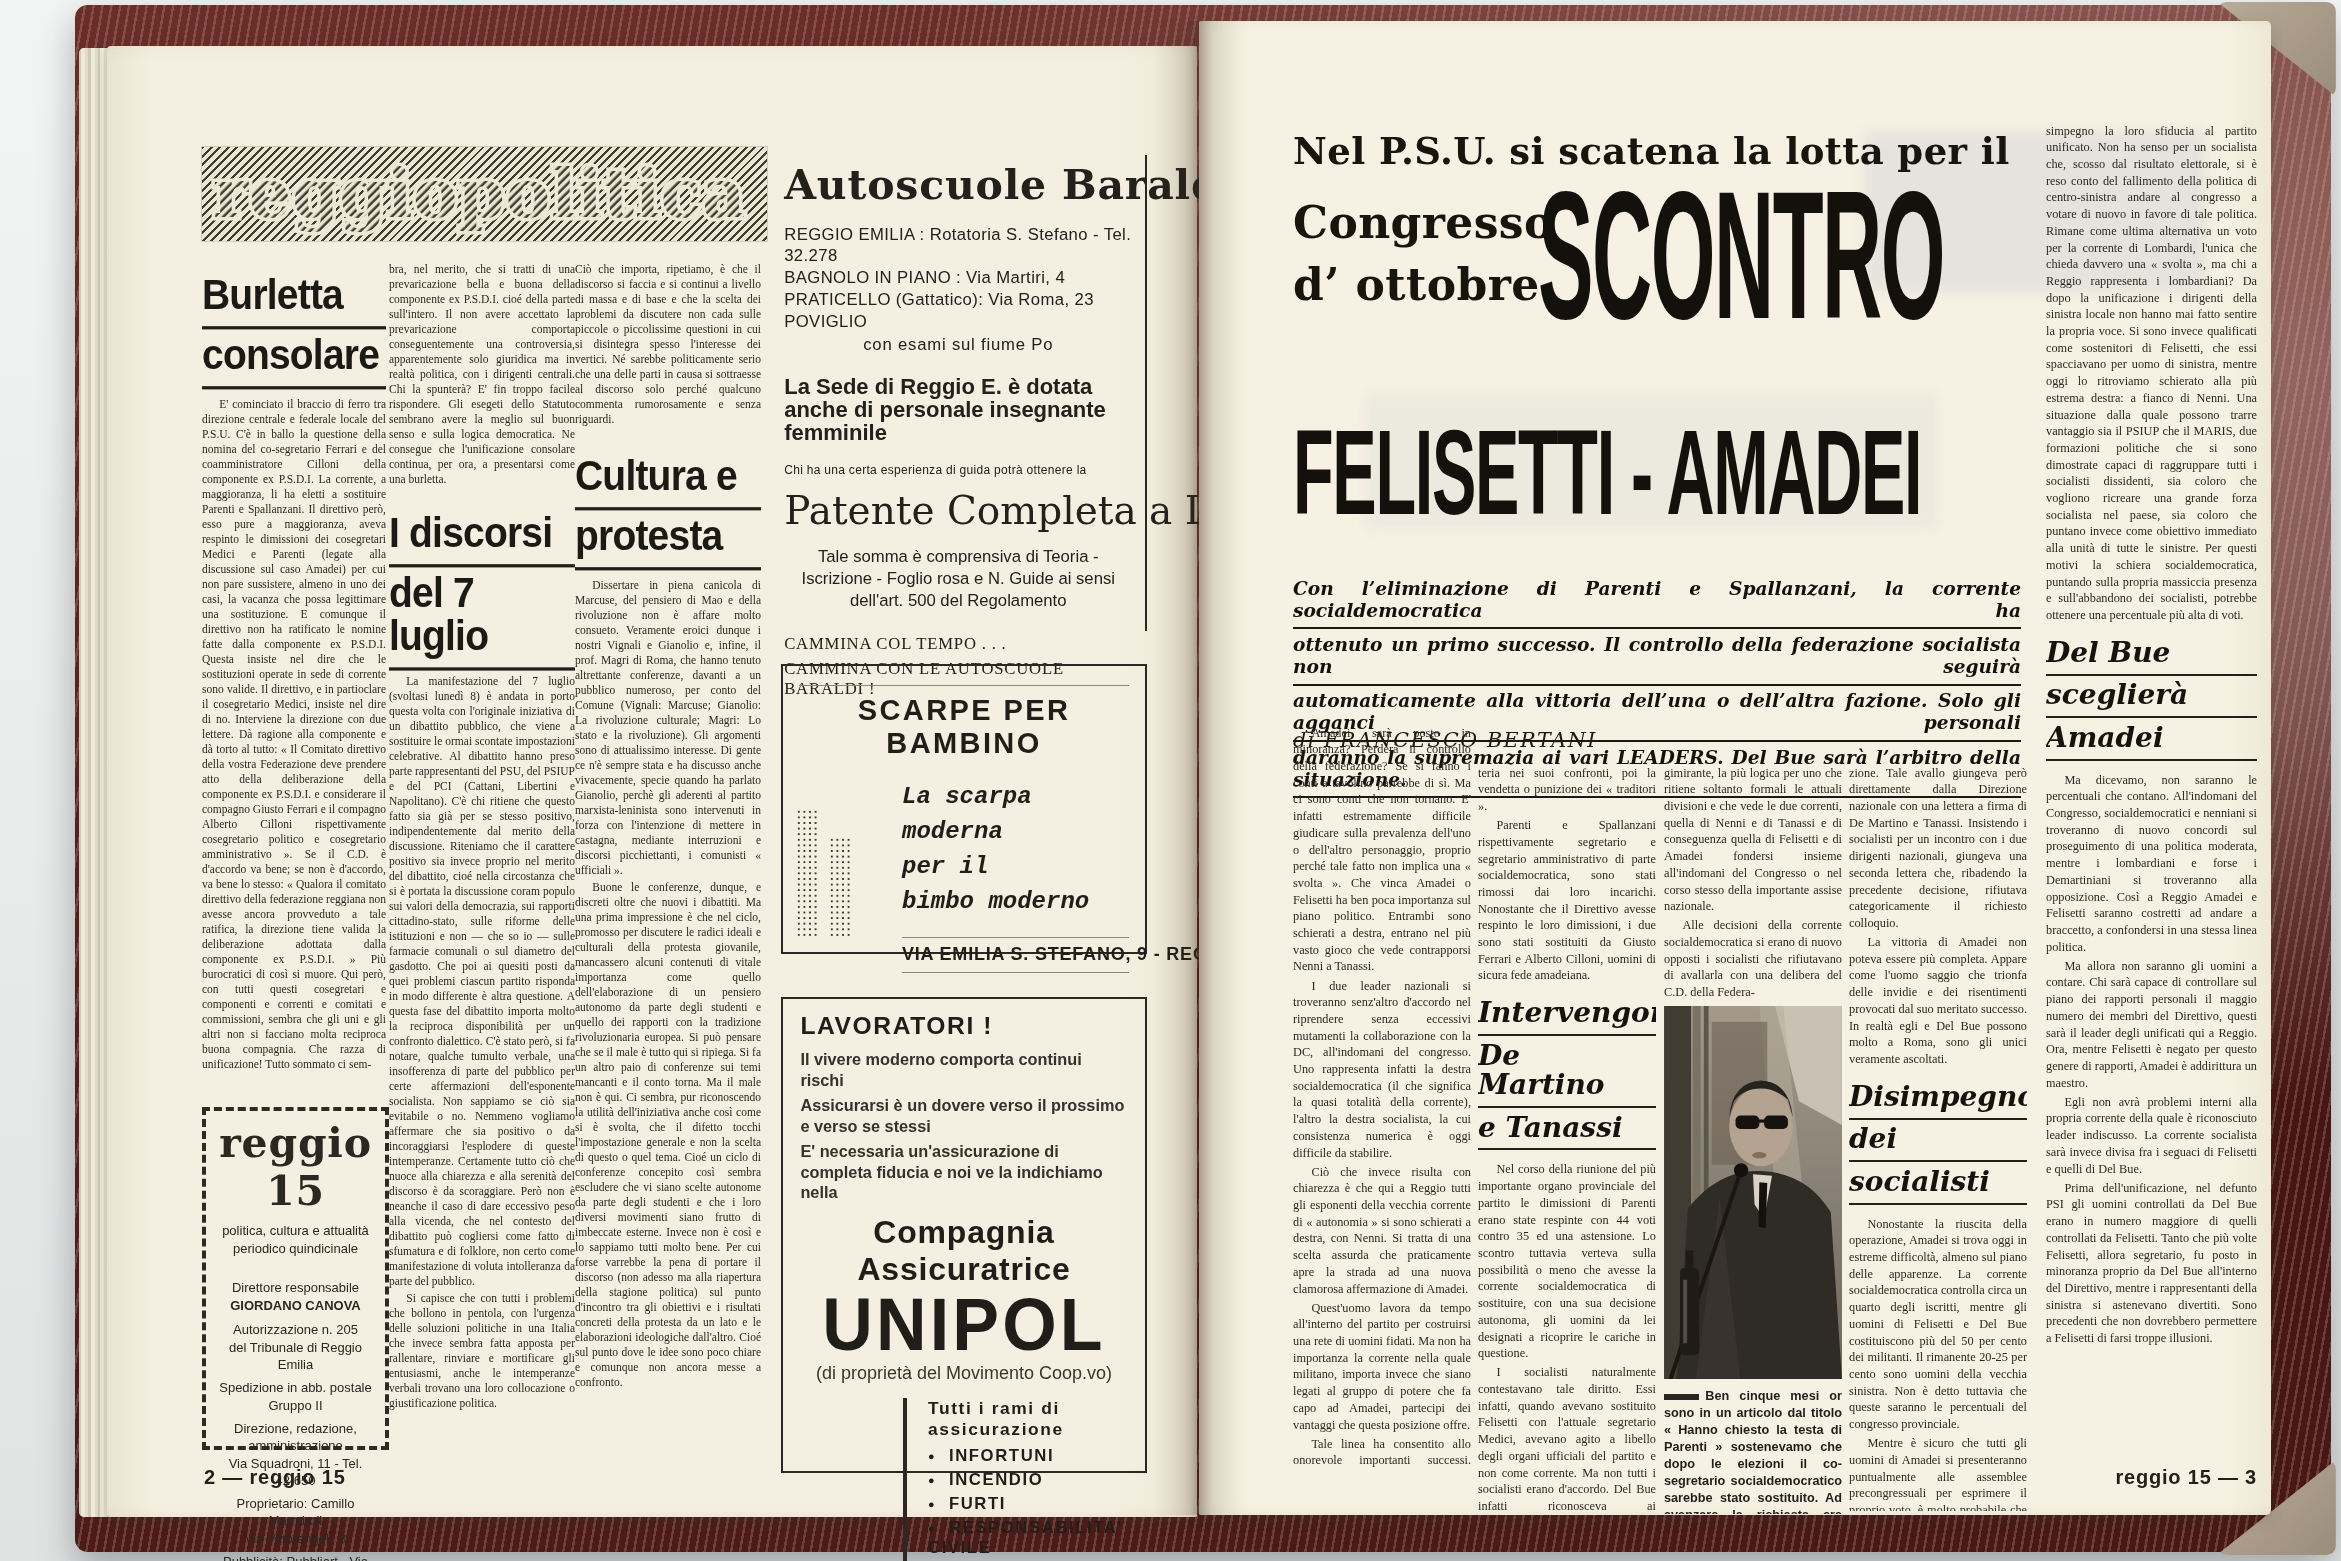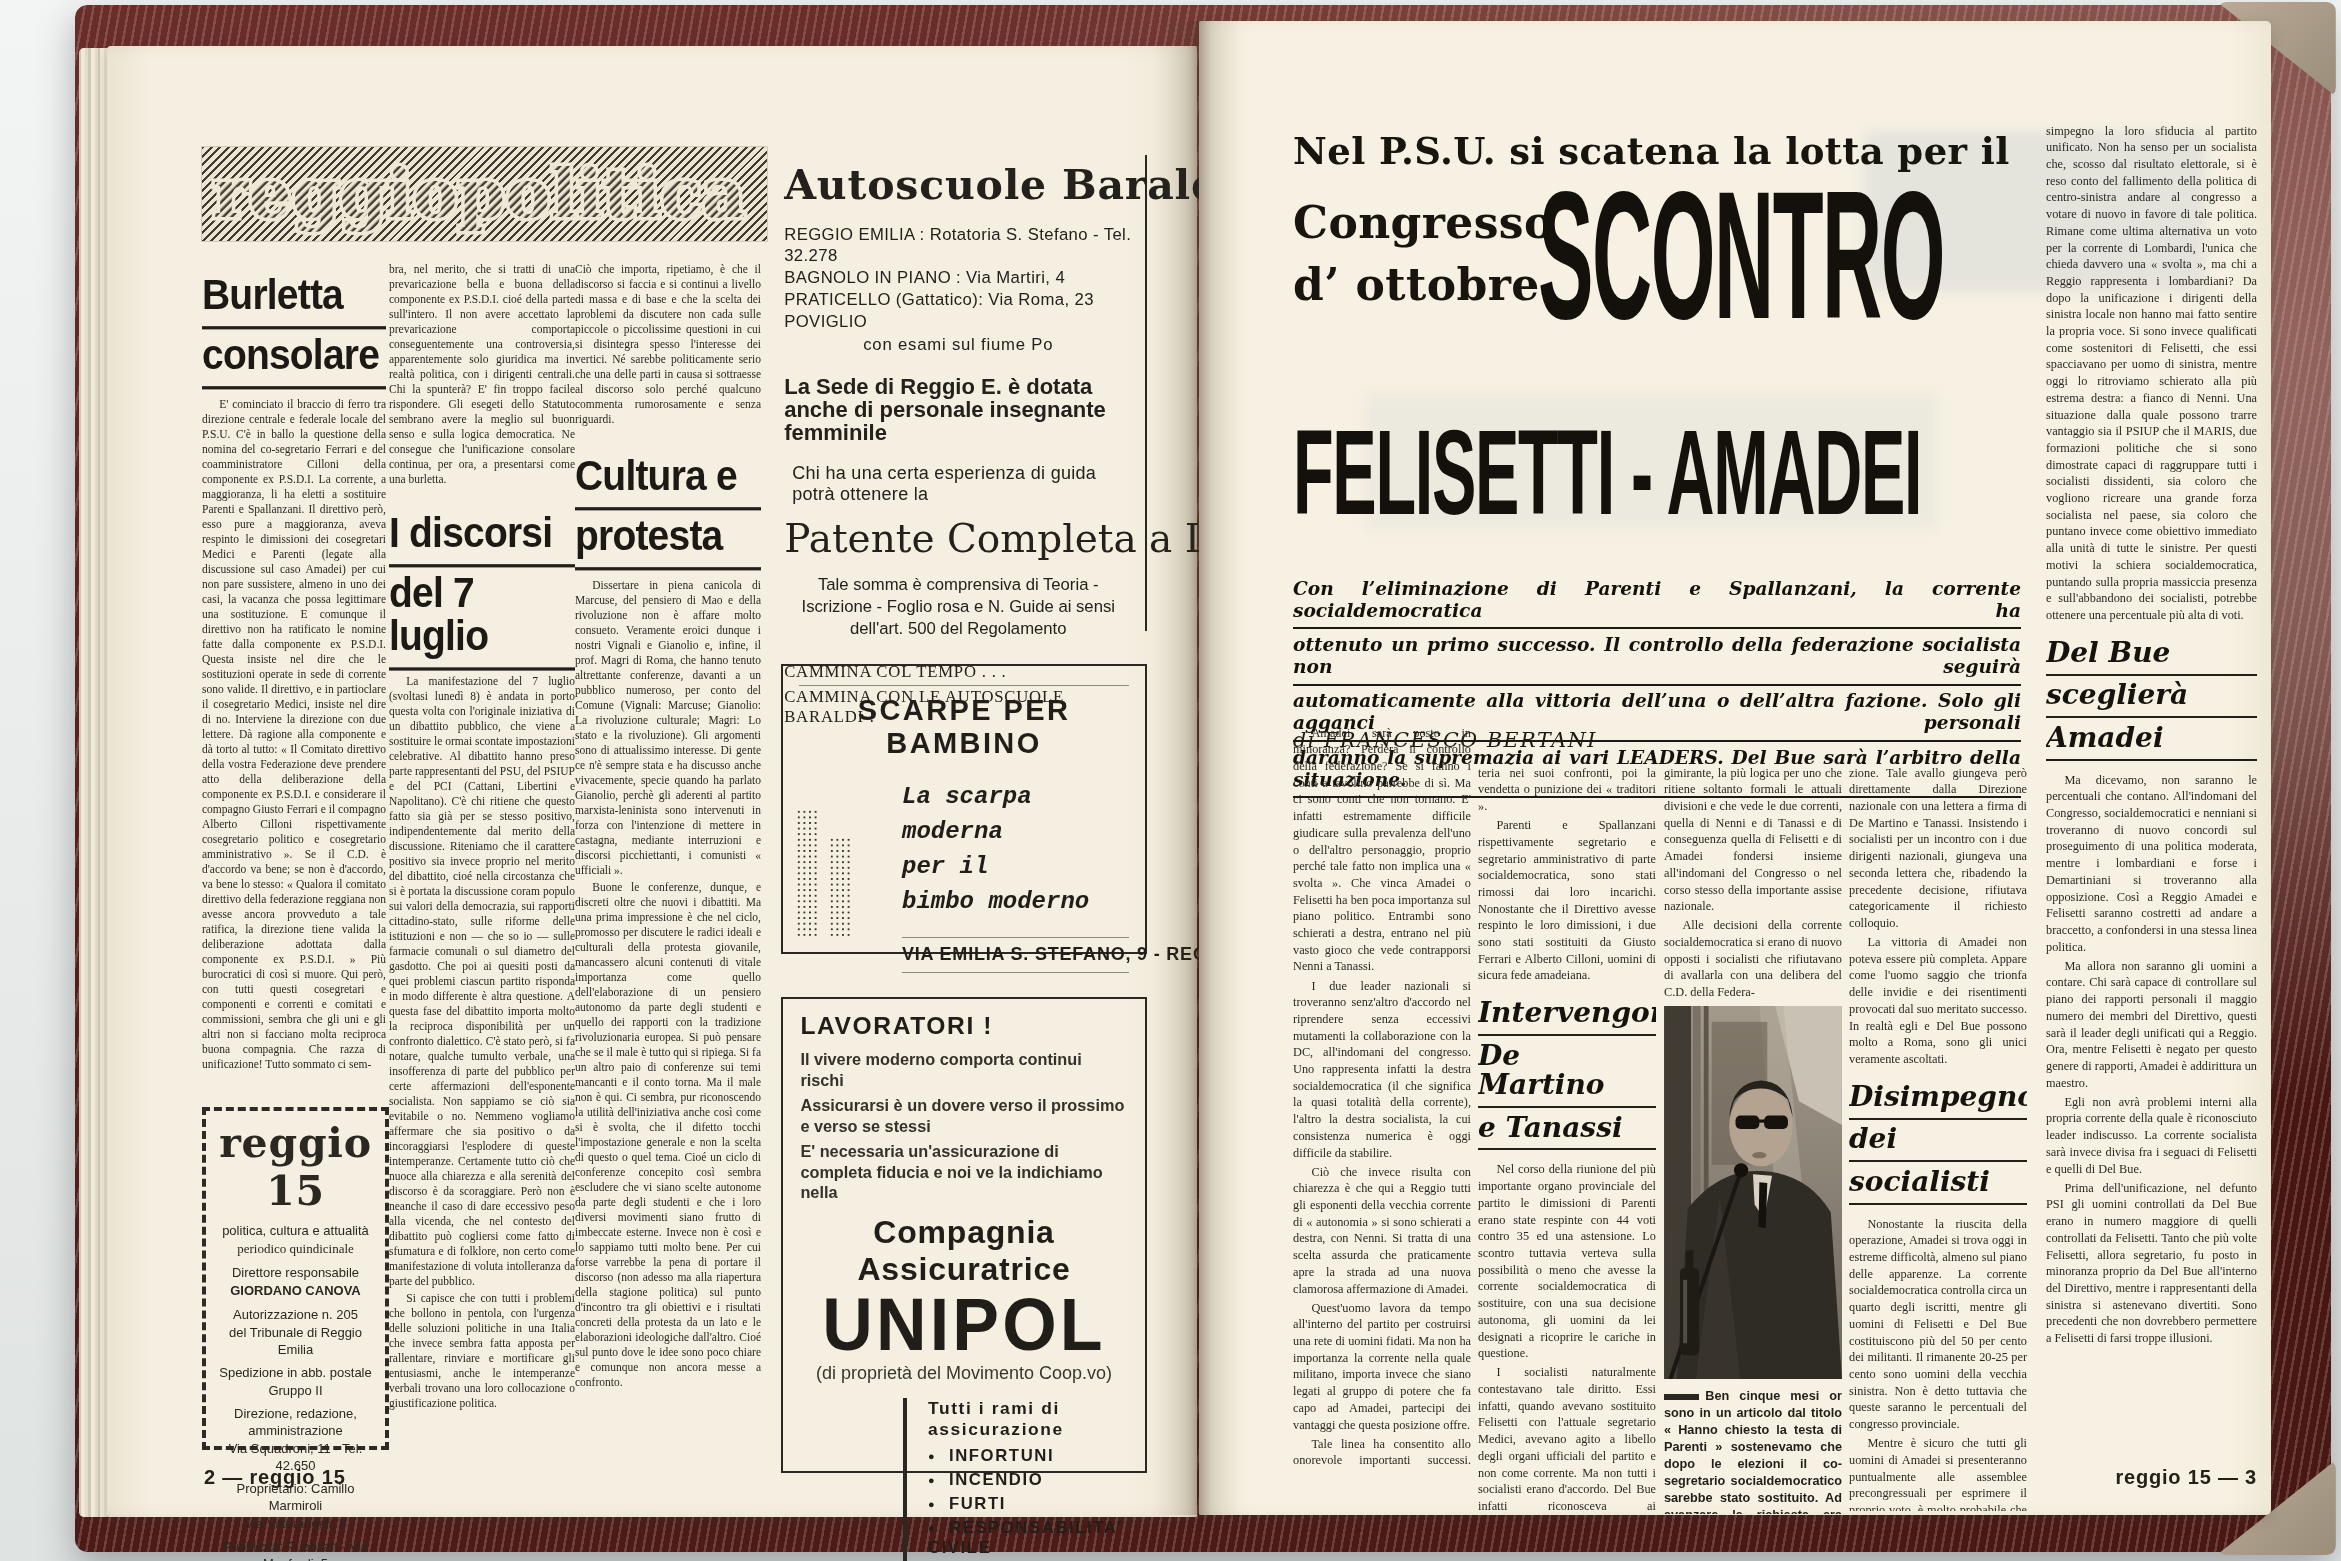--- a/index.html
+++ b/index.html
@@ -66,21 +66,21 @@
   .caption:before{content:"";display:inline-block;width:35px;height:6.3px;background:#2a2722;margin-right:6.3px;vertical-align:middle;}
   
   .adcol{position:absolute;left:674px;top:109px;width:366px;}
   .ad{box-sizing:border-box;}
   .baraldi{border-right:2px solid #2b2823;padding:6.3px 12.7px 16px 3.2px;height:476px;font-family:"Liberation Sans",sans-serif;color:#24211c;}
   .baraldi .adtitle{font-family:"DejaVu Serif",serif;font-weight:bold;font-size:41px;letter-spacing:0.8px;text-align:center;margin:0 0 16px;white-space:nowrap;}
   .baraldi .locs p{margin:0 0 1.6px;font-size:16.7px;line-height:20.6px;text-indent:0;letter-spacing:0.4px;}
   .baraldi .patenti{font-size:21.4px;font-weight:bold;margin:20.6px 0 3.2px;letter-spacing:0.2px;}
   .baraldi .esami{font-size:16.7px;text-align:center;margin:1.6px 0 20.6px;letter-spacing:0.8px;}
   .baraldi .sede{font-size:22px;font-weight:bold;line-height:23px;margin:0 0 19px;}
-  .baraldi .chi{font-size:18px;margin:0 8px 11px;letter-spacing:0.3px;}
+  .baraldi .chi{font-size:12px;margin:0 0 11px;letter-spacing:0.3px;}
   .baraldi .patente{font-family:"DejaVu Serif",serif;font-size:39px;text-align:center;margin:3.2px 0 12.7px;white-space:nowrap;}
   .baraldi .somma{font-size:16.7px;line-height:22px;text-align:center;margin:0 0 22px;}
   .baraldi .cammina p{font-family:"Liberation Serif",serif;font-size:16.7px;letter-spacing:0.8px;margin:0 0 4.8px;text-indent:0;}
   .boxed{border:2px solid #2b2823;}
   .pierino{margin-top:33px;height:290px;position:relative;padding:11px 16px;font-family:"Liberation Sans",sans-serif;color:#211e19;}
   .pierino .logo{font-weight:900;font-size:65px;letter-spacing:6.3px;text-align:center;
     color:rgba(0,0,0,0);-webkit-text-stroke:2.8px #24211c;margin:0;line-height:1;}
   .pierino .rule{border-top:1.2px solid #8d887c;margin:8px 0;}
   .pierino .sub{font-weight:900;font-size:29px;letter-spacing:2.4px;text-align:center;margin:0;}
   .pierino .slogan{font-family:"Liberation Mono",monospace;font-weight:bold;font-style:italic;font-size:24px;line-height:35px;margin:19px 0 14.3px 103px;}
@@ -98,21 +98,21 @@
   .unipol .rami{border-left:4px solid #2b2823;padding-left:20.6px;margin-left:103px;}
   .unipol .rami .rtitle{font-weight:bold;font-size:17.4px;margin:0 0 6.3px;}
   .unipol .rami p{font-weight:bold;font-size:16.7px;letter-spacing:1.6px;margin:0 0 4px;text-indent:0;}
   .unipol .rami p:before{content:"●";font-size:11px;margin-right:12.7px;vertical-align:1.6px;}
   .unipol .rami .rtitle:before{content:"";margin:0;}
   
   .regbox{position:absolute;left:95px;top:1061px;width:187px;height:343px;box-sizing:border-box;
     border:4.8px dashed #2e2a24;padding:8px 6.3px;text-align:center;font-family:"Liberation Sans",sans-serif;color:#2b2721;}
   .regbox .rtitle{font-family:"DejaVu Serif",serif;font-weight:bold;font-size:41px;margin:0 0 8px;letter-spacing:0.8px;}
   .regbox .rlines p{font-size:13px;line-height:16.7px;margin:0 0 1.6px;text-indent:0;}
-  .regbox .rlines p:nth-child(2){margin-bottom:7px;font-family:Liberation Serif, serif;}
+  .regbox .rlines p:nth-child(2){margin-bottom:22px;}
   .regbox .rlines p:nth-child(4){font-weight:bold;margin-bottom:7.1px;}
   .regbox .rlines p:nth-child(6),.regbox .rlines p:nth-child(8){margin-bottom:6.3px;}
   .regbox .rlines p:nth-child(10),.regbox .rlines p:nth-child(12),.regbox .rlines p:nth-child(13){margin-bottom:6.3px;}
   .pfoot{position:absolute;font-family:"Liberation Sans",sans-serif;font-weight:bold;font-size:20px;color:#24211b;letter-spacing:0.8px;}
   .ghost{position:absolute;pointer-events:none;filter:blur(7.1px);}
 </style>
 </head>
 <body>
 
 <div class="scene">

